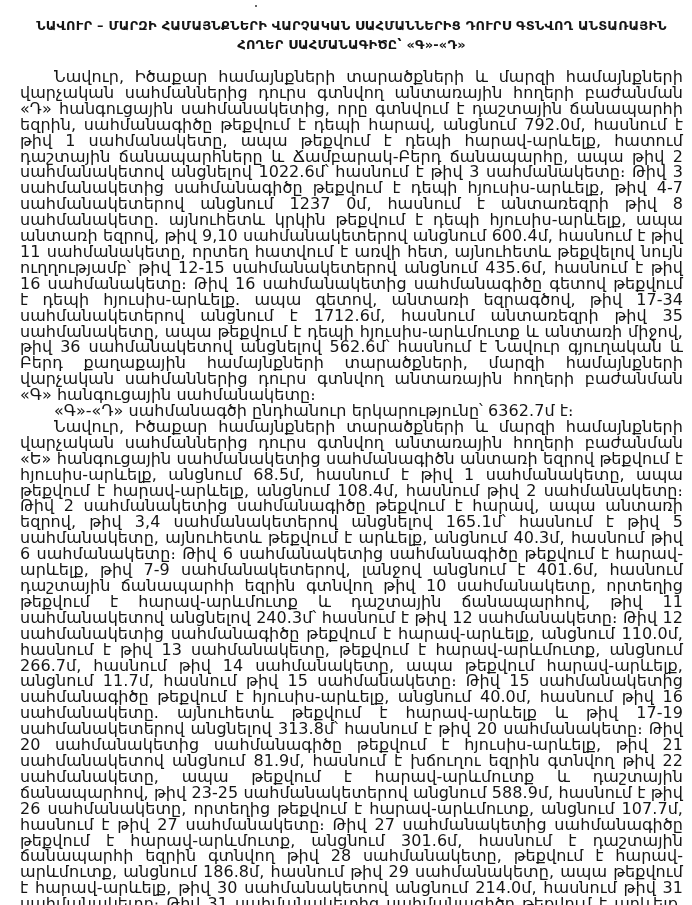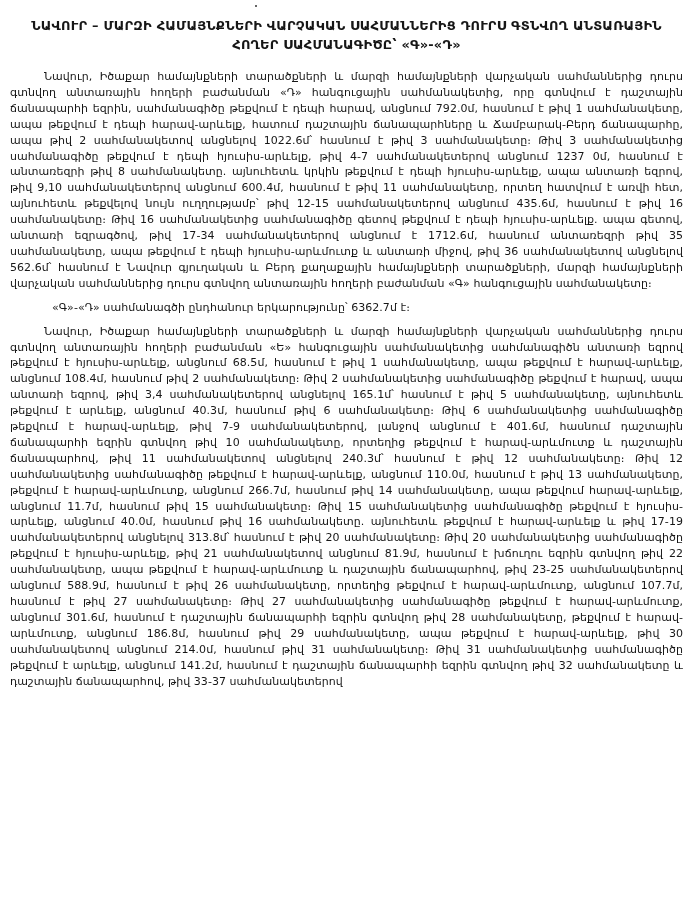--- a/index.html
+++ b/index.html
@@ -10,21 +10,21 @@
   body {
     width: 692px;
     height: 905px;
     overflow: hidden;
   }
   .page {
     box-sizing: border-box;
     position: relative;
     width: 692px;
     height: 905px;
-    padding: 16px 9px 0 10px;
+    padding: 16px 9px 0 20px;
     font-family: "DejaVu Sans", sans-serif;
     color: #161616;
     background: #ffffff;
   }
   .artifact-dot {
     position: absolute;
     left: 255px;
     top: 5px;
     width: 2px;
     height: 2px;
@@ -35,29 +35,29 @@
     font-size: 13px;
     font-weight: bold;
     text-align: center;
     line-height: 19px;
     margin: 0 6px 0 6px;
     letter-spacing: 0.2px;
   }
   .title-gap-1 { margin-bottom: 15px; }
   .title-2 { margin-top: 22px; margin-bottom: 16px; }
   .body-para {
-    font-size: 11px;
+    font-size: 16px;
     line-height: 15.9px;
     text-align: justify;
     text-indent: 34px;
     margin: 0;
     letter-spacing: 0.05px;
   }
   .length-line {
-    margin: 8px;
+    margin: 0;
   }
 </style>
 </head>
 <body>
 
 <div class="page">
   <div class="artifact-dot"></div>
 
   <h1 class="doc-title title-gap-1">ՆԱՎՈՒՐ – ՄԱՐԶԻ ՀԱՄԱՅՆՔՆԵՐԻ ՎԱՐՉԱԿԱՆ ՍԱՀՄԱՆՆԵՐԻՑ ԴՈՒՐՍ ԳՏՆՎՈՂ ԱՆՏԱՌԱՅԻՆ ՀՈՂԵՐ ՍԱՀՄԱՆԱԳԻԾԸ՝ «Գ»-«Դ»</h1>
 

